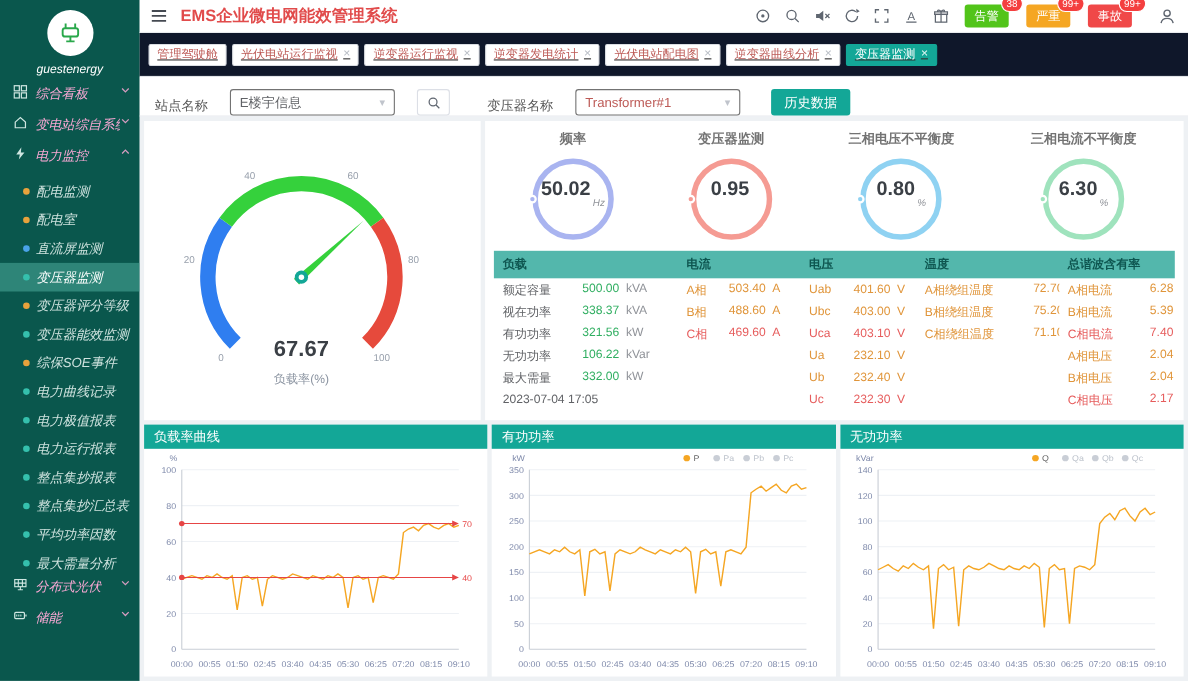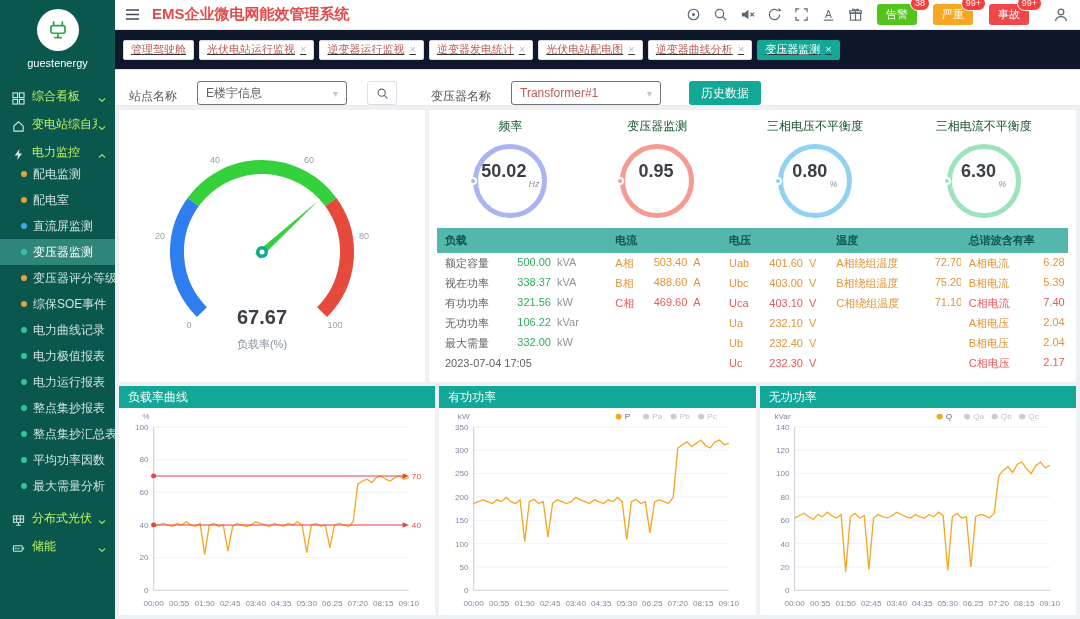--- a/index.html
+++ b/index.html
@@ -2,25 +2,25 @@
 <html><head>
 <meta charset="utf-8">
 <style>
   * { box-sizing: border-box; }
   html,body { margin:0; padding:0; width:1080px; height:619px; overflow:hidden;
     font-family:"Liberation Sans","DejaVu Sans",sans-serif; font-size:12px; color:#333; background:#eef1f4; }
   svg text { font-family:"Liberation Sans","DejaVu Sans",sans-serif; }
   .app { display:flex; width:1080px; height:619px; }
 
   
-  .sidebar { width:115px; flex-shrink:0; background:#0a574d; color:#e6f2ef; display:flex; flex-direction:column; overflow:hidden; }
+  .sidebar { width:127px; flex-shrink:0; background:#0a574d; color:#e6f2ef; display:flex; flex-direction:column; overflow:hidden;font-style:italic; }
   .logo-wrap { padding:9px 0 4px; text-align:center; }
   .logo-circle { width:42px; height:42px; border-radius:50%; background:#fff; margin:0 auto; display:flex; align-items:center; justify-content:center; }
   .username { margin:6px 0 4px; font-size:11px; color:#fff; }
-  .m-item { height:28px; display:flex; align-items:flex-end; padding:0 8px 0 12px; cursor:pointer; color:#bef264; white-space:nowrap; }
+  .m-item { height:28px; display:flex; align-items:flex-start; padding:0 8px 0 12px; cursor:pointer; color:#f9a8d4; white-space:nowrap; }
   .m-item .mi-icon { width:15px; margin-right:5px; display:flex; align-items:center; color:#cfe6e1; }
   .m-item .mi-label { flex:1; font-size:12px; overflow:hidden; }
   .m-item .chev { opacity:.85; display:flex; }
   .sub-item { height:26px; display:flex; align-items:center; padding-left:21px; font-size:12px; color:#cfe3df; cursor:pointer; white-space:nowrap; }
   .sub-item .dot { width:6px; height:6px; border-radius:50%; margin-right:6px; flex-shrink:0; }
   .sub-item.active { background:#2e8578; color:#fff; }
 
   
   .right { flex:1; display:flex; flex-direction:column; min-width:0; }
   .topbar { height:30px; background:#fff; display:flex; align-items:center; padding:0 10px 0 8px; gap:9px; border-bottom:1px solid #e8eaed; flex-shrink:0; }
@@ -51,21 +51,21 @@
   .card { background:#fff; }
   .top-row { display:flex; gap:4px; height:272px; flex-shrink:0; }
   .gauge-card { width:306px; flex-shrink:0; display:flex; align-items:center; justify-content:center; }
   .gtick { font-size:9px; fill:#98a0ac; }
   .gval { font-size:20px; font-weight:bold; fill:#3a3f45; }
   .glabel { font-size:11px; fill:#8a93a0; }
 
   .stats-card { flex:1; min-width:0; display:flex; flex-direction:column; padding:6px 8px 4px; }
   .stats-row { display:flex; justify-content:space-around; align-items:flex-start; padding:2px 0 10px; }
   .stat { display:flex; flex-direction:column; align-items:center; gap:9px; }
-  .stat-label { color:#14532d; font-size:12px; white-space:nowrap; }
+  .stat-label { color:#737373; font-size:12px; white-space:nowrap;font-weight:bold; }
   .stat-ring { width:74px; height:74px; border-radius:50%; border:5px solid var(--c); position:relative; display:flex; align-items:flex-end; justify-content:center; background:#fff; }
   .stat-dot { position:absolute; left:-9px; top:50%; transform:translateY(-50%); width:8px; height:8px; border-radius:50%; background:var(--c); border:2px solid #fff; }
   .stat-num { display:flex; align-items:flex-end; height:100%; padding-bottom:20px; align-items:center; }
   .stat-val { font-size:18px; font-weight:bold; color:#3a3f45; }
   .stat-unit { font-size:9px; color:#909399; margin-left:2px; align-self:flex-end; padding-bottom:4px;font-style:italic; }
 
   .dtable { flex:1; display:flex; flex-direction:column; font-size:11px; min-height:0; }
   .dt-head, .dt-row { display:grid; grid-template-columns:27% 18% 17% 21% 17%; }
   .dt-head { background:#53b7ac; color:#0e5650; font-weight:bold; }
   .dt-head span { padding:5px 8px; }
@@ -166,20 +166,24 @@
           <span class="dot" style="background:#4aa3e8"></span>
           <span>直流屏监测</span>
         </div>
         <div class="sub-item active">
           <span class="dot" style="background:#35c0ad"></span>
           <span>变压器监测</span>
         </div>
         <div class="sub-item">
           <span class="dot" style="background:#e8a23c"></span>
           <span>变压器评分等级</span>
+        </div>
+        <div class="sub-item">
+          <span class="dot" style="background:#35c0ad"></span>
+          <span>变压器能效监测</span>
         </div>
         <div class="sub-item">
           <span class="dot" style="background:#e8a23c"></span>
           <span>综保SOE事件</span>
         </div>
         <div class="sub-item">
           <span class="dot" style="background:#35c0ad"></span>
           <span>电力曲线记录</span>
         </div>
         <div class="sub-item">

